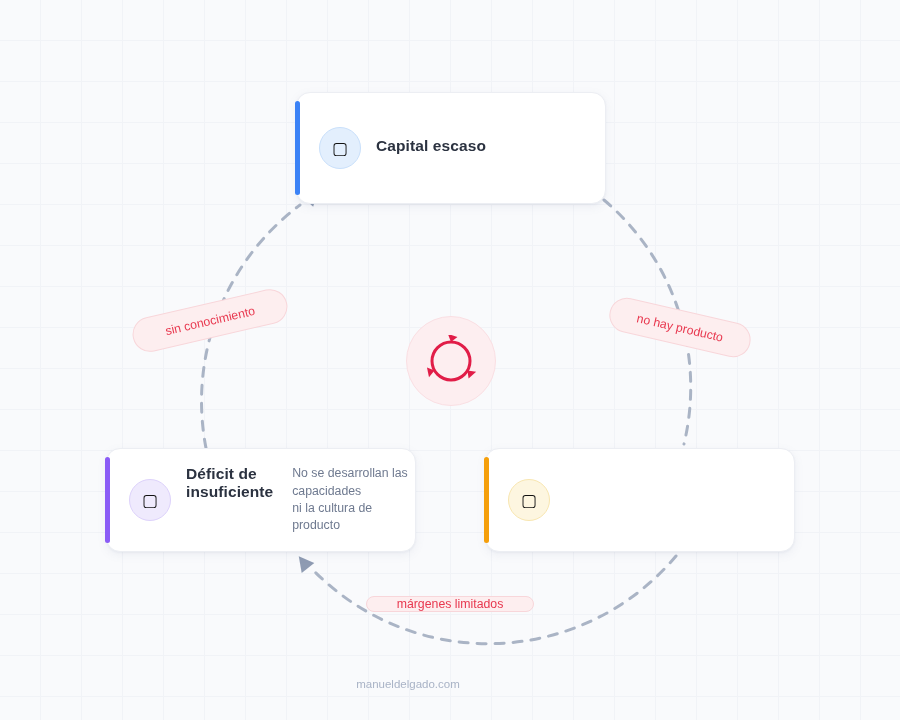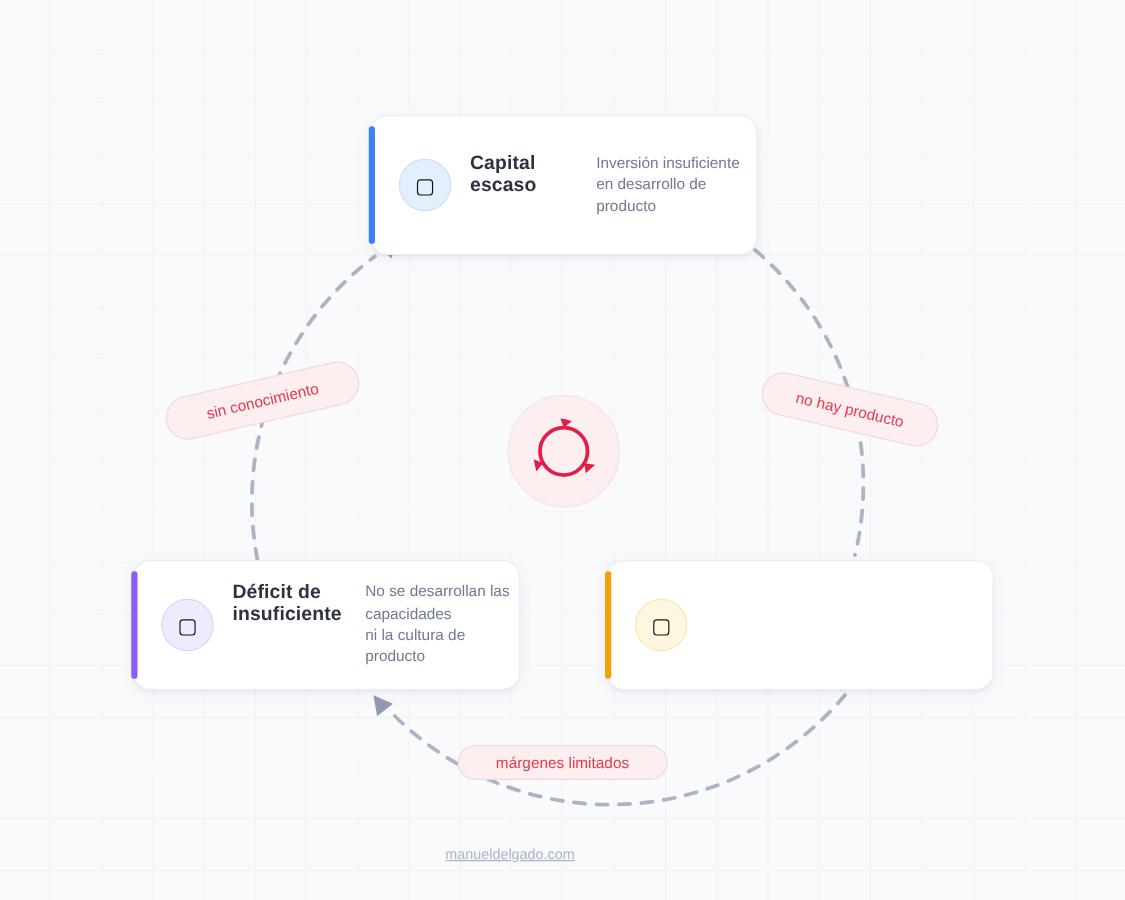--- a/index.html
+++ b/index.html
@@ -120,33 +120,32 @@
   }
   #pill-left {
     left: 131px;  top: 303px;  width: 158px; height: 35px;
     transform: rotate(-13deg);
   }
   #pill-right {
     left: 608px;  top: 310px;  width: 144px; height: 35px;
     transform: rotate(13deg);
   }
   #pill-bottom {
-    left: 366px;  top: 596px;  width: 168px; height: 28px;
+    left: 366px;  top: 596px;  width: 168px; height: 16px;
   }
 
   
   #footer {
     position: absolute;
     left: 0;
     top: 678px;
     width: 816px;
     text-align: center;
     font-size: 11.5px;
     color: #a9b3c6;
-    text-decoration: underline;
   }
 </style>
 </head>
 <body>
 
 <div id="canvas">
 
   <svg id="arcs" viewBox="0 0 900 720" width="900" height="720">
 
     <path d="M 206 448 A 245 245 0 0 1 300 205" fill="none" stroke="#aab4c5" stroke-width="3" stroke-dasharray="9 9" stroke-linecap="round"></path>
@@ -158,22 +157,20 @@
     <polygon points="0,-8 15,0 0,8" fill="#8e9bb2" transform="translate(308,568) rotate(-128)"></polygon>
   </svg>
 
   <div class="card" id="card-capital">
     <div class="accent" style="background:#3b82f6"></div>
     <div class="icon-circle" style="background:#e3effd;border:1px solid #c9e0fb">
       <span>▢</span>
     </div>
     <div class="card-text">
       <div class="card-title">Capital escaso</div>
-      <div class="card-desc">Inversión insuficiente
-en desarrollo de producto</div>
     </div>
   </div>
 
   <div class="card" id="card-deficit">
     <div class="accent" style="background:#8b5cf6"></div>
     <div class="icon-circle" style="background:#efeafd;border:1px solid #ddd2fb">
       <span>▢</span>
     </div>
     <div class="card-text">
       <div class="card-title">Déficit de insuficiente</div>

